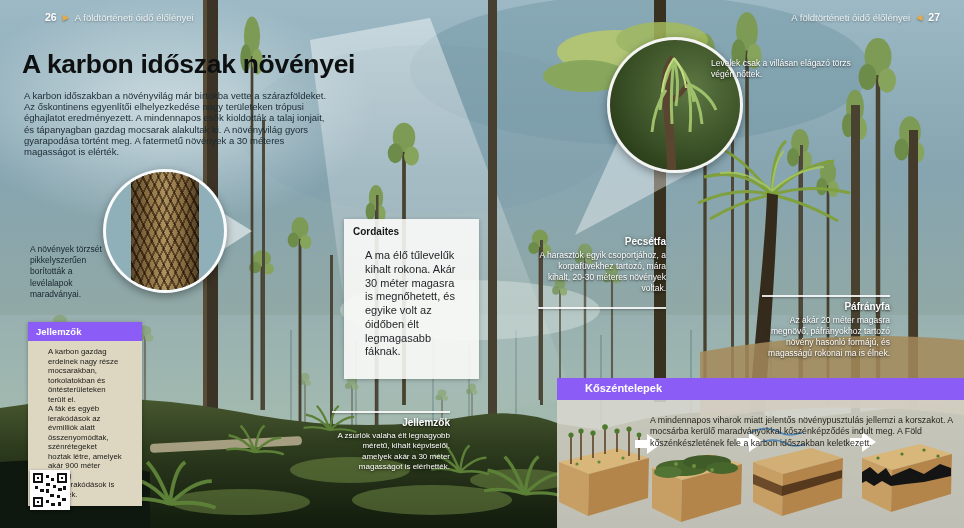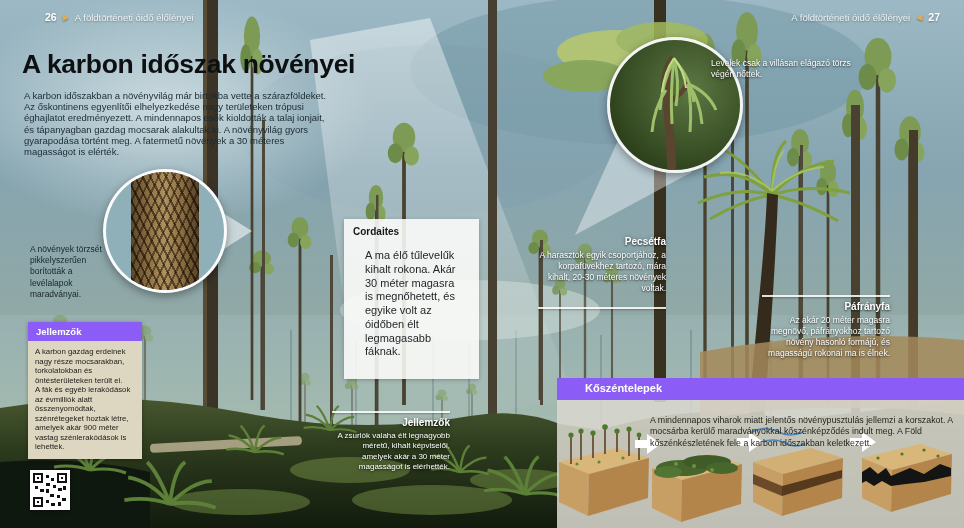--- a/index.html
+++ b/index.html
@@ -36,21 +36,21 @@
         background:rgba(252,252,249,.88);border-radius:0;padding:7px 9px 8px;
         box-shadow:0 1px 4px rgba(0,0,0,.25);}
   .cord .ct{font-weight:bold;font-size:10px;color:#17171a;margin-bottom:3px;}
   .cord p{margin:12px;font-size:11px;line-height:1.25;color:#26262a;}
 
   
   .panel-h{background:#8b5cf6;color:#fff;font-weight:bold;}
   .jbox{position:absolute;left:28px;top:322px;width:114px;z-index:5;
         box-shadow:0 1px 4px rgba(0,0,0,.3);}
   .jbox .panel-h{font-size:9.5px;padding:4px 8px;}
-  .jbox .jb{background:#ddd6c1;padding:6px 7px 7px;font-size:7.8px;line-height:1.22;color:#22211c;}
+  .jbox .jb{background:#ddd6c1;padding:6px 20px 7px;font-size:7.8px;line-height:1.22;color:#22211c;}
   .jbox .jb p{margin:0;}
 
   .kpanel-h{position:absolute;left:557px;top:378px;width:407px;height:22px;z-index:6;
             font-size:11px;padding:4px 28px;}
   .kpanel-b{position:absolute;left:557px;top:400px;width:407px;height:128px;z-index:4;
             background:rgba(216,214,205,.88);}
   .kpanel-text{position:absolute;left:93px;top:6px;width:309px;
                font-size:8.8px;line-height:1.3;color:#26261f;}
   .kdiag{position:absolute;left:0;top:0;}
 

